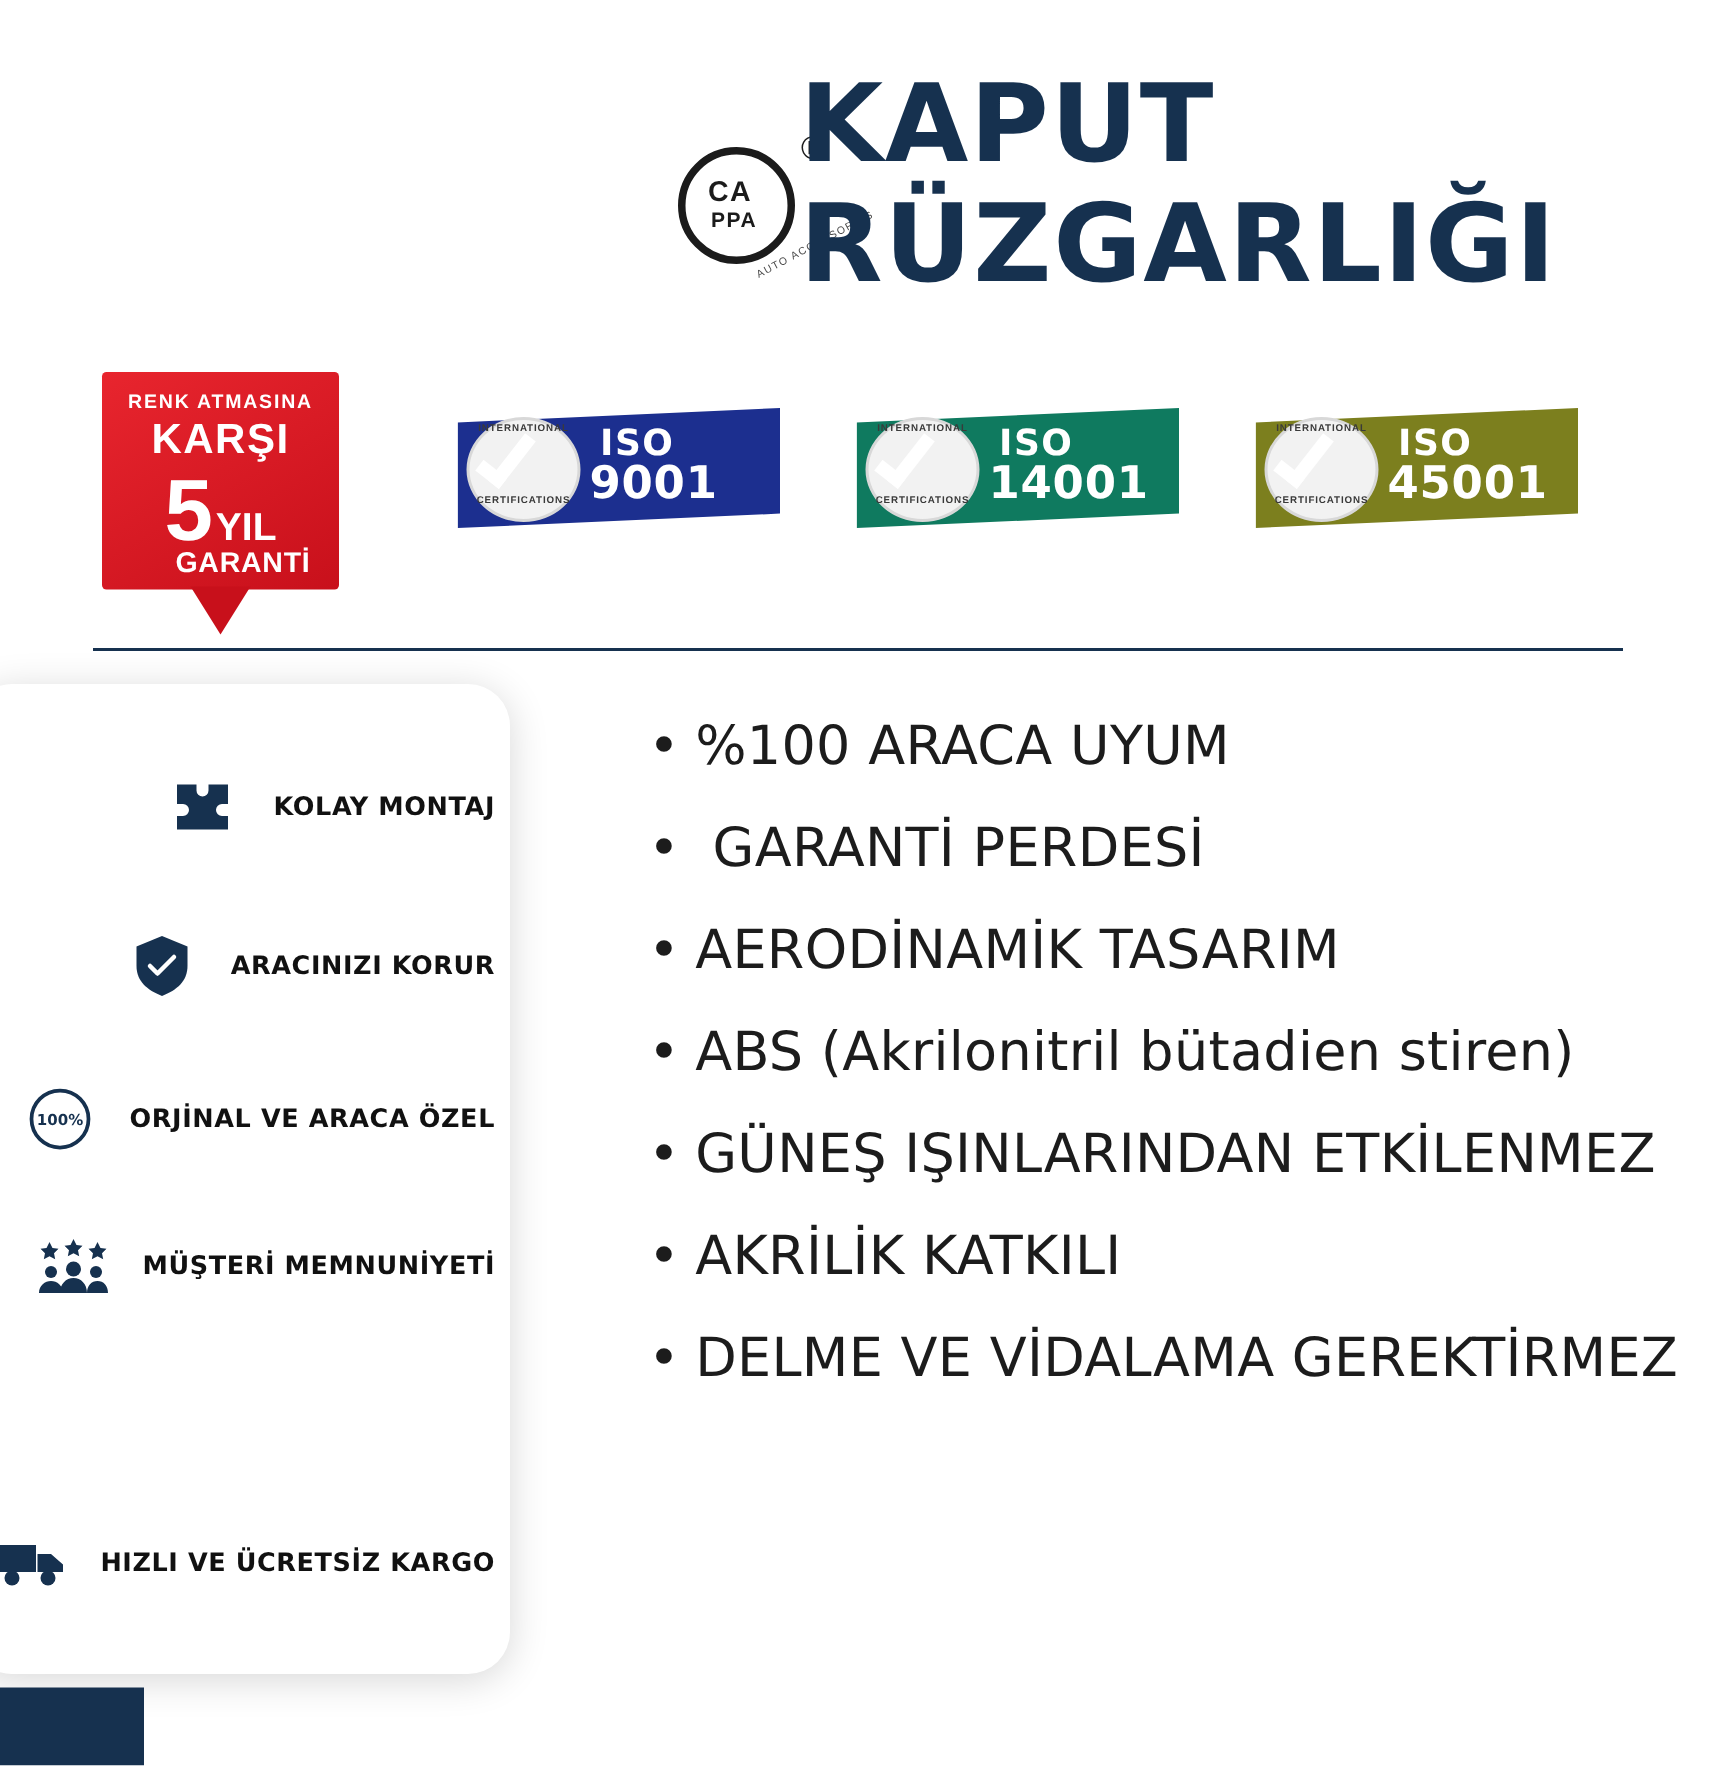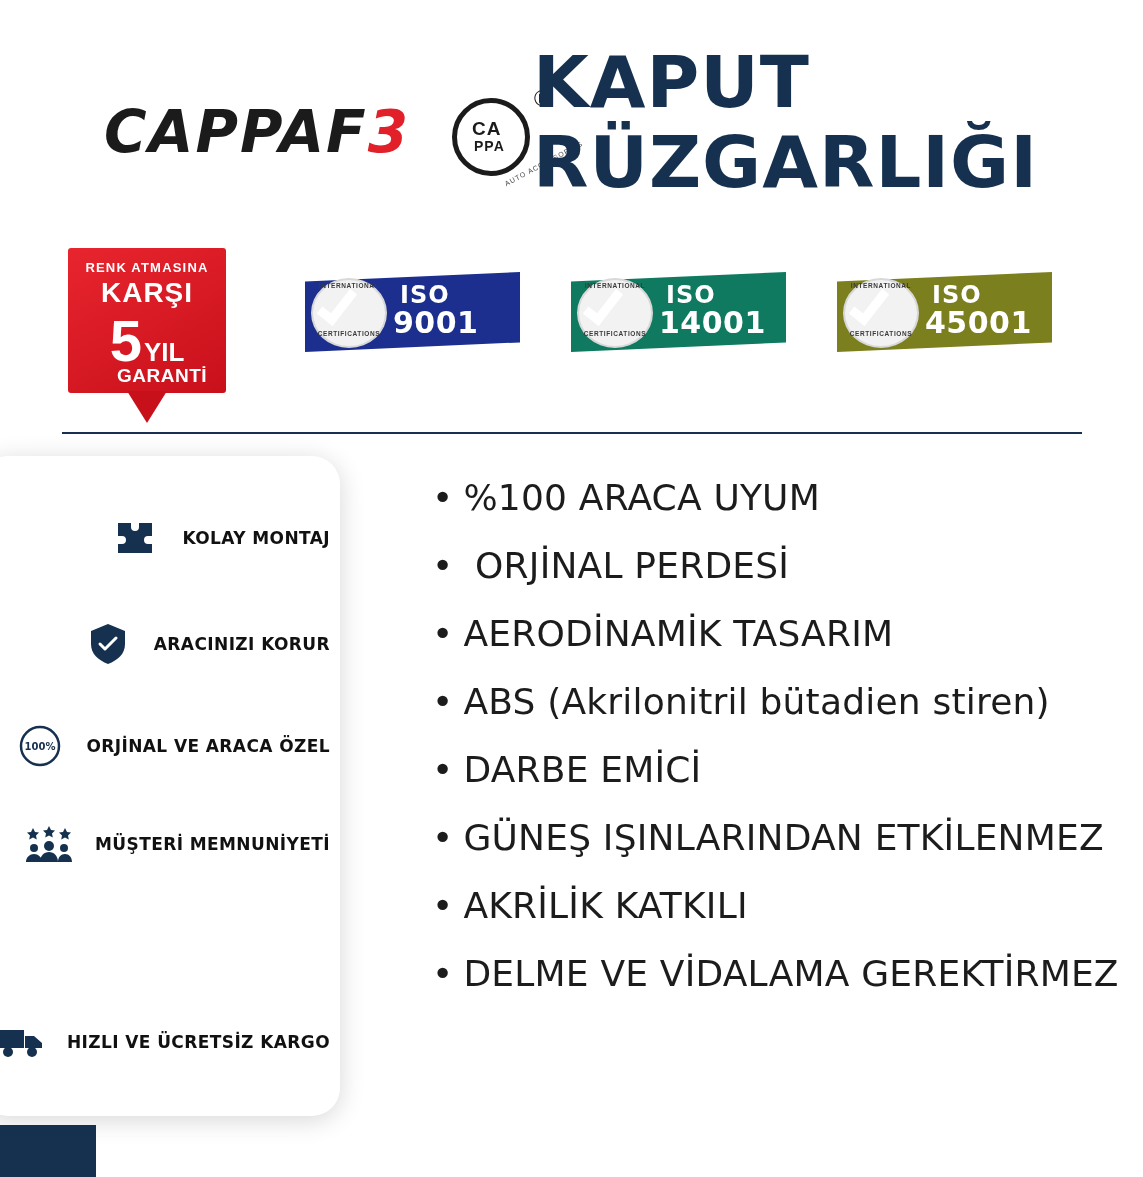--- a/index.html
+++ b/index.html
@@ -300,25 +300,20 @@
     width: 96px;
     height: 52px;
     background: #16314f;
   }
 </style>
 </head>
 <body>
 
 <div class="header">
 
-  <div class="brand-logo">
-    <div class="brand-wordmark">
-      <span>CAPPAF</span><span class="accent">3</span>
-    </div>
-  </div>
 
   <div class="brand-mark">
     <div class="ring"></div>
     <div class="ca">CA</div>
     <div class="ppa">PPA</div>
     <div class="reg">®</div>
     <div class="subtext">AUTO ACCESSORIES</div>
   </div>
 
   <div class="title-block">
@@ -423,22 +418,21 @@
           <circle cx="11" cy="27" r="5"></circle>
           <circle cx="35" cy="27" r="5"></circle>
         </svg>
     </span>
     <span class="lbl">HIZLI VE ÜCRETSİZ KARGO</span>
   </div>
 </div>
 
 <div class="bullets">
   <div class="bullet"><span class="dot">•</span><span>%100 ARACA UYUM</span></div>
-  <div class="bullet"><span class="dot">•</span><span> ORJİNAL PERDESİ</span></div>
+  <div class="bullet"><span class="dot">•</span><span> GARANTİ PERDESİ</span></div>
   <div class="bullet"><span class="dot">•</span><span>AERODİNAMİK  TASARIM</span></div>
   <div class="bullet"><span class="dot">•</span><span>ABS (Akrilonitril bütadien stiren)</span></div>
-  <div class="bullet"><span class="dot">•</span><span>DARBE EMİCİ</span></div>
   <div class="bullet"><span class="dot">•</span><span>GÜNEŞ IŞINLARINDAN ETKİLENMEZ</span></div>
   <div class="bullet"><span class="dot">•</span><span>AKRİLİK KATKILI</span></div>
   <div class="bullet"><span class="dot">•</span><span>DELME VE VİDALAMA GEREKTİRMEZ</span></div>
 </div>
 
 <div class="corner"></div>
 
 </body></html>

